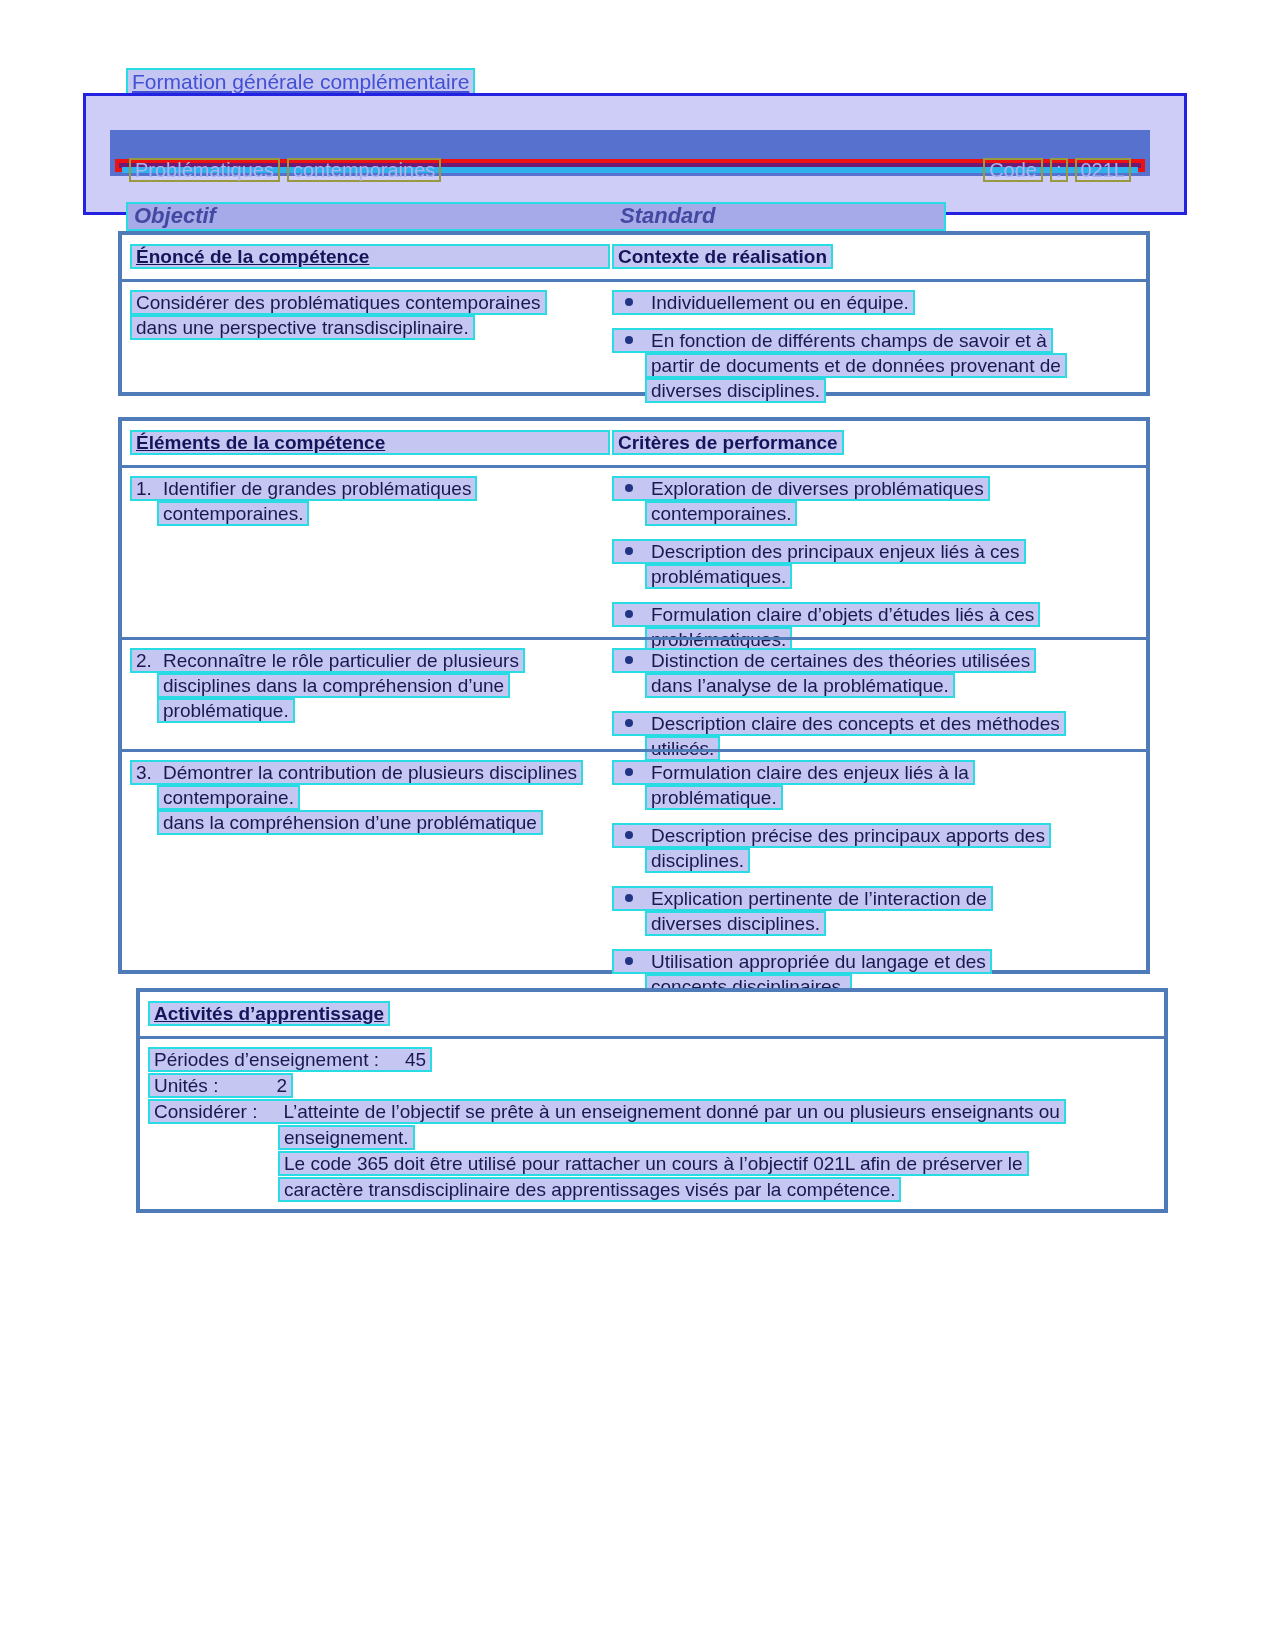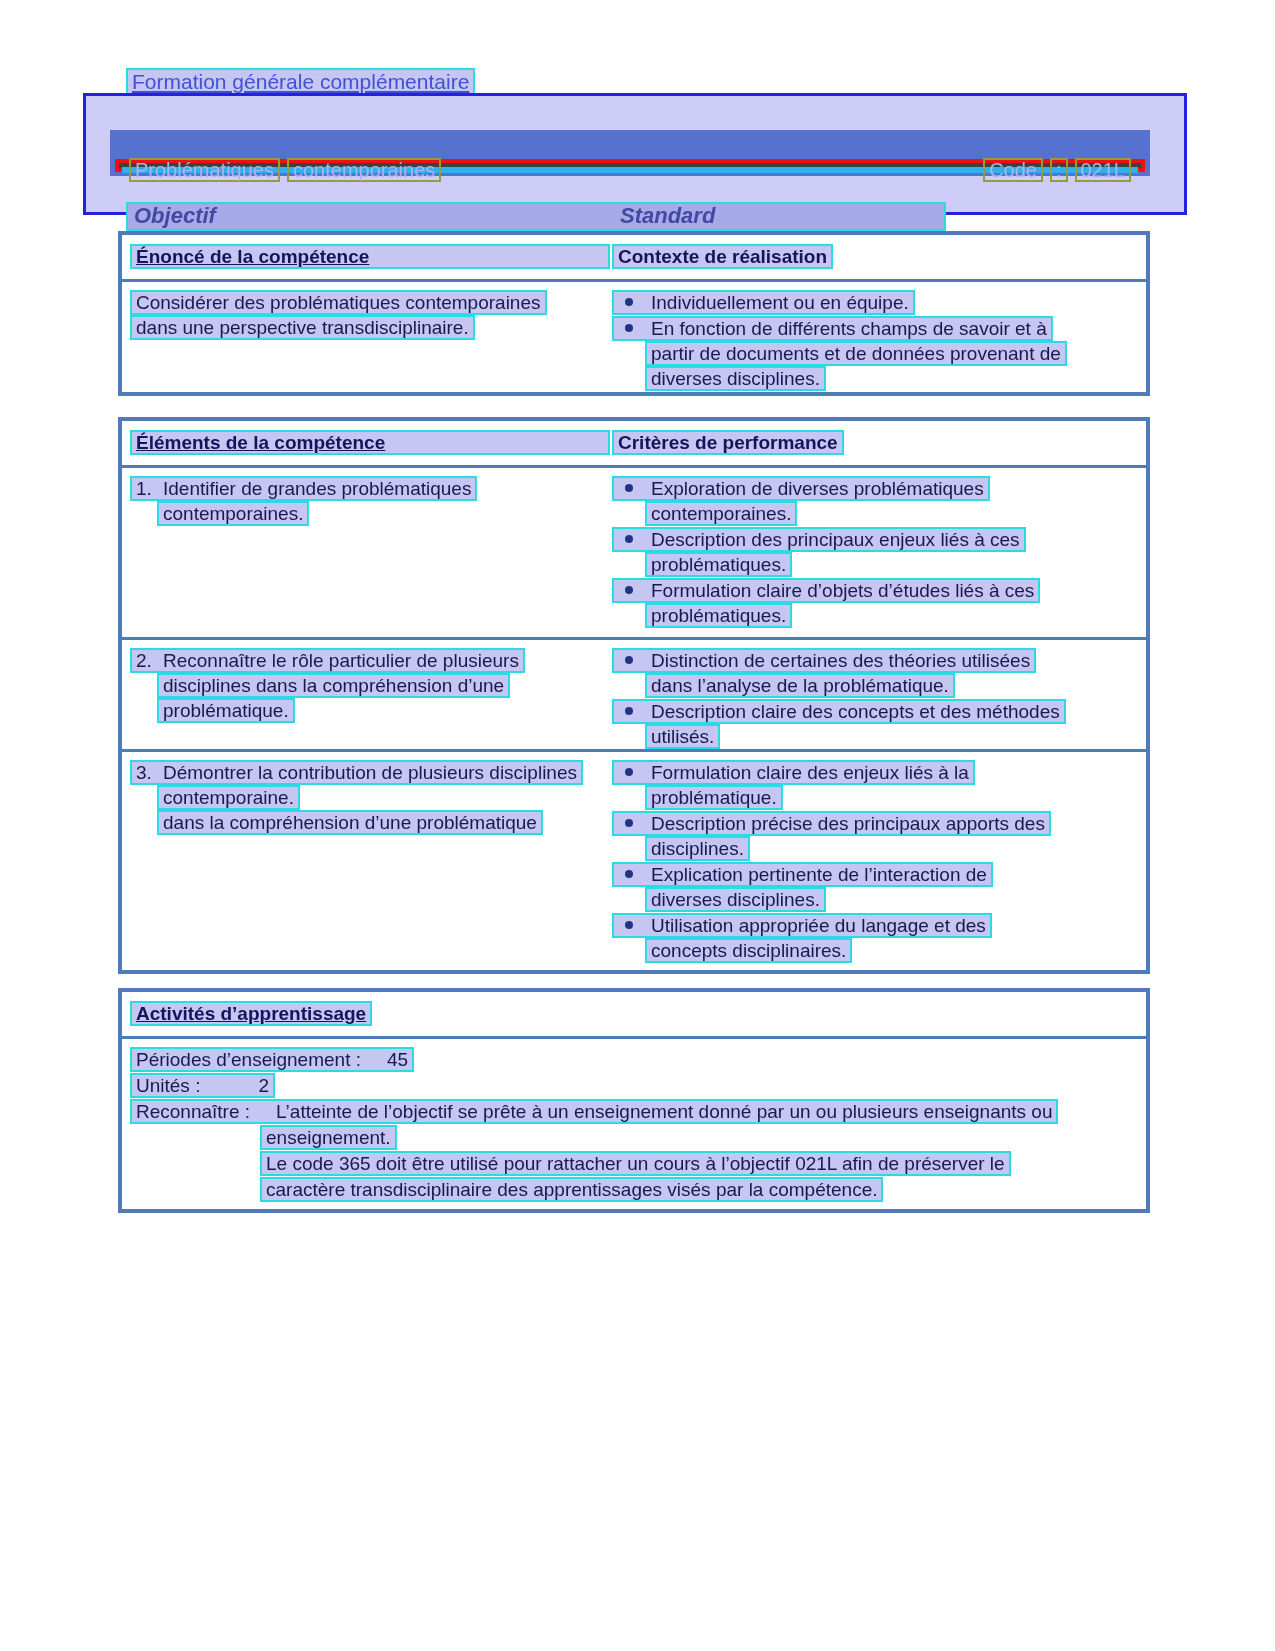--- a/index.html
+++ b/index.html
@@ -40,21 +40,21 @@
     background:#cdcdf8;border:3px solid #2222e0;
   }
 
   
   .banner{
     position:absolute;left:110px;top:130px;width:1040px;height:46px;
     background:#5672ce;
   }
   .banner-red{
     position:absolute;left:5px;top:4px;right:5px;bottom:4px;
-    border:4px solid #ee1111;background:#404040;margin-top:25px;
+    border:4px solid #ee1111;background:#701a75;margin-top:25px;
   }
   .banner-linebox{
     position:absolute;left:3px;right:3px;top:4px;bottom:4px;
     border:3px solid #2eb2ee;
     display:flex;justify-content:space-between;align-items:center;
     padding:0 4px;
   }
   .bw-group{display:flex;gap:7px;align-items:center;}
   .bw{
     display:inline-block;border:2px solid #99993f;padding:0 4px;
@@ -74,21 +74,21 @@
   .obj-left{left:6px;}
   .obj-right{left:492px;}
 
   
   .dtable{
     position:absolute;left:118px;width:1032px;
     border:4px solid #4f7cb8;background:#ffffff;box-sizing:border-box;
   }
   .t1{top:231px;}
   .t2{top:417px;}
-  .t3{top:988px;}
+  .t3{top:988px;margin-left:18px;}
   .thead{
     position:relative;height:44px;border-bottom:3px solid #4f7cb8;
   }
   .thead .hl{position:absolute;top:9px;font-weight:bold;color:#14145a;}
   .head-left{left:8px;width:468px;text-decoration:underline;}
   .head-right{left:490px;}
   .trow{
     position:relative;display:flex;box-sizing:border-box;
     padding:8px 0 0 0;
   }
@@ -96,21 +96,21 @@
   .cell-left{width:490px;padding-left:8px;box-sizing:border-box;flex:none;}
   .cell-right{flex:1;padding-left:0;}
   .indent-num{margin-left:27px;}
   .indent-b{margin-left:33px;}
   .num{display:inline-block;width:27px;}
   .dot{
     display:inline-block;width:8px;height:8px;border-radius:50%;
     background:#223584;margin:0 18px 3px 7px;vertical-align:middle;
   }
   .bgroup{margin-top:0;}
-  .bgroup + .bgroup{margin-top:1px;}
+  .bgroup + .bgroup{margin-top:13px;}
 
   
   .t3 .line{height:26px;}
   .t3-body{padding:8px 0 6px 8px;}
   .sp1{display:inline-block;width:26px;}
   .sp2{display:inline-block;width:58px;}
   .sp3{display:inline-block;width:26px;}
   .cont{margin-left:130px;}
 </style>
 </head>
@@ -245,21 +245,21 @@
       <span class="hl head-left" style="width:auto;">Activités d’apprentissage</span>
     </div>
     <div class="t3-body">
       <div class="line">
         <span class="hl"><span>Périodes d’enseignement :</span><span class="sp1"></span><span>45</span></span>
       </div>
       <div class="line">
         <span class="hl"><span>Unités :</span><span class="sp2"></span><span>2</span></span>
       </div>
       <div class="line">
-        <span class="hl"><span>Reconnaître :</span><span class="sp3"></span><span>L’atteinte de l’objectif se prête à un enseignement donné par un ou plusieurs enseignants ou</span></span>
+        <span class="hl"><span>Considérer :</span><span class="sp3"></span><span>L’atteinte de l’objectif se prête à un enseignement donné par un ou plusieurs enseignants ou</span></span>
       </div>
       <div class="line cont">
         <span class="hl">enseignement.</span>
       </div>
       <div class="line cont">
         <span class="hl">Le code 365 doit être utilisé pour rattacher un cours à l’objectif 021L afin de préserver le</span>
       </div>
       <div class="line cont">
         <span class="hl">caractère transdisciplinaire des apprentissages visés par la compétence.</span>
       </div>

